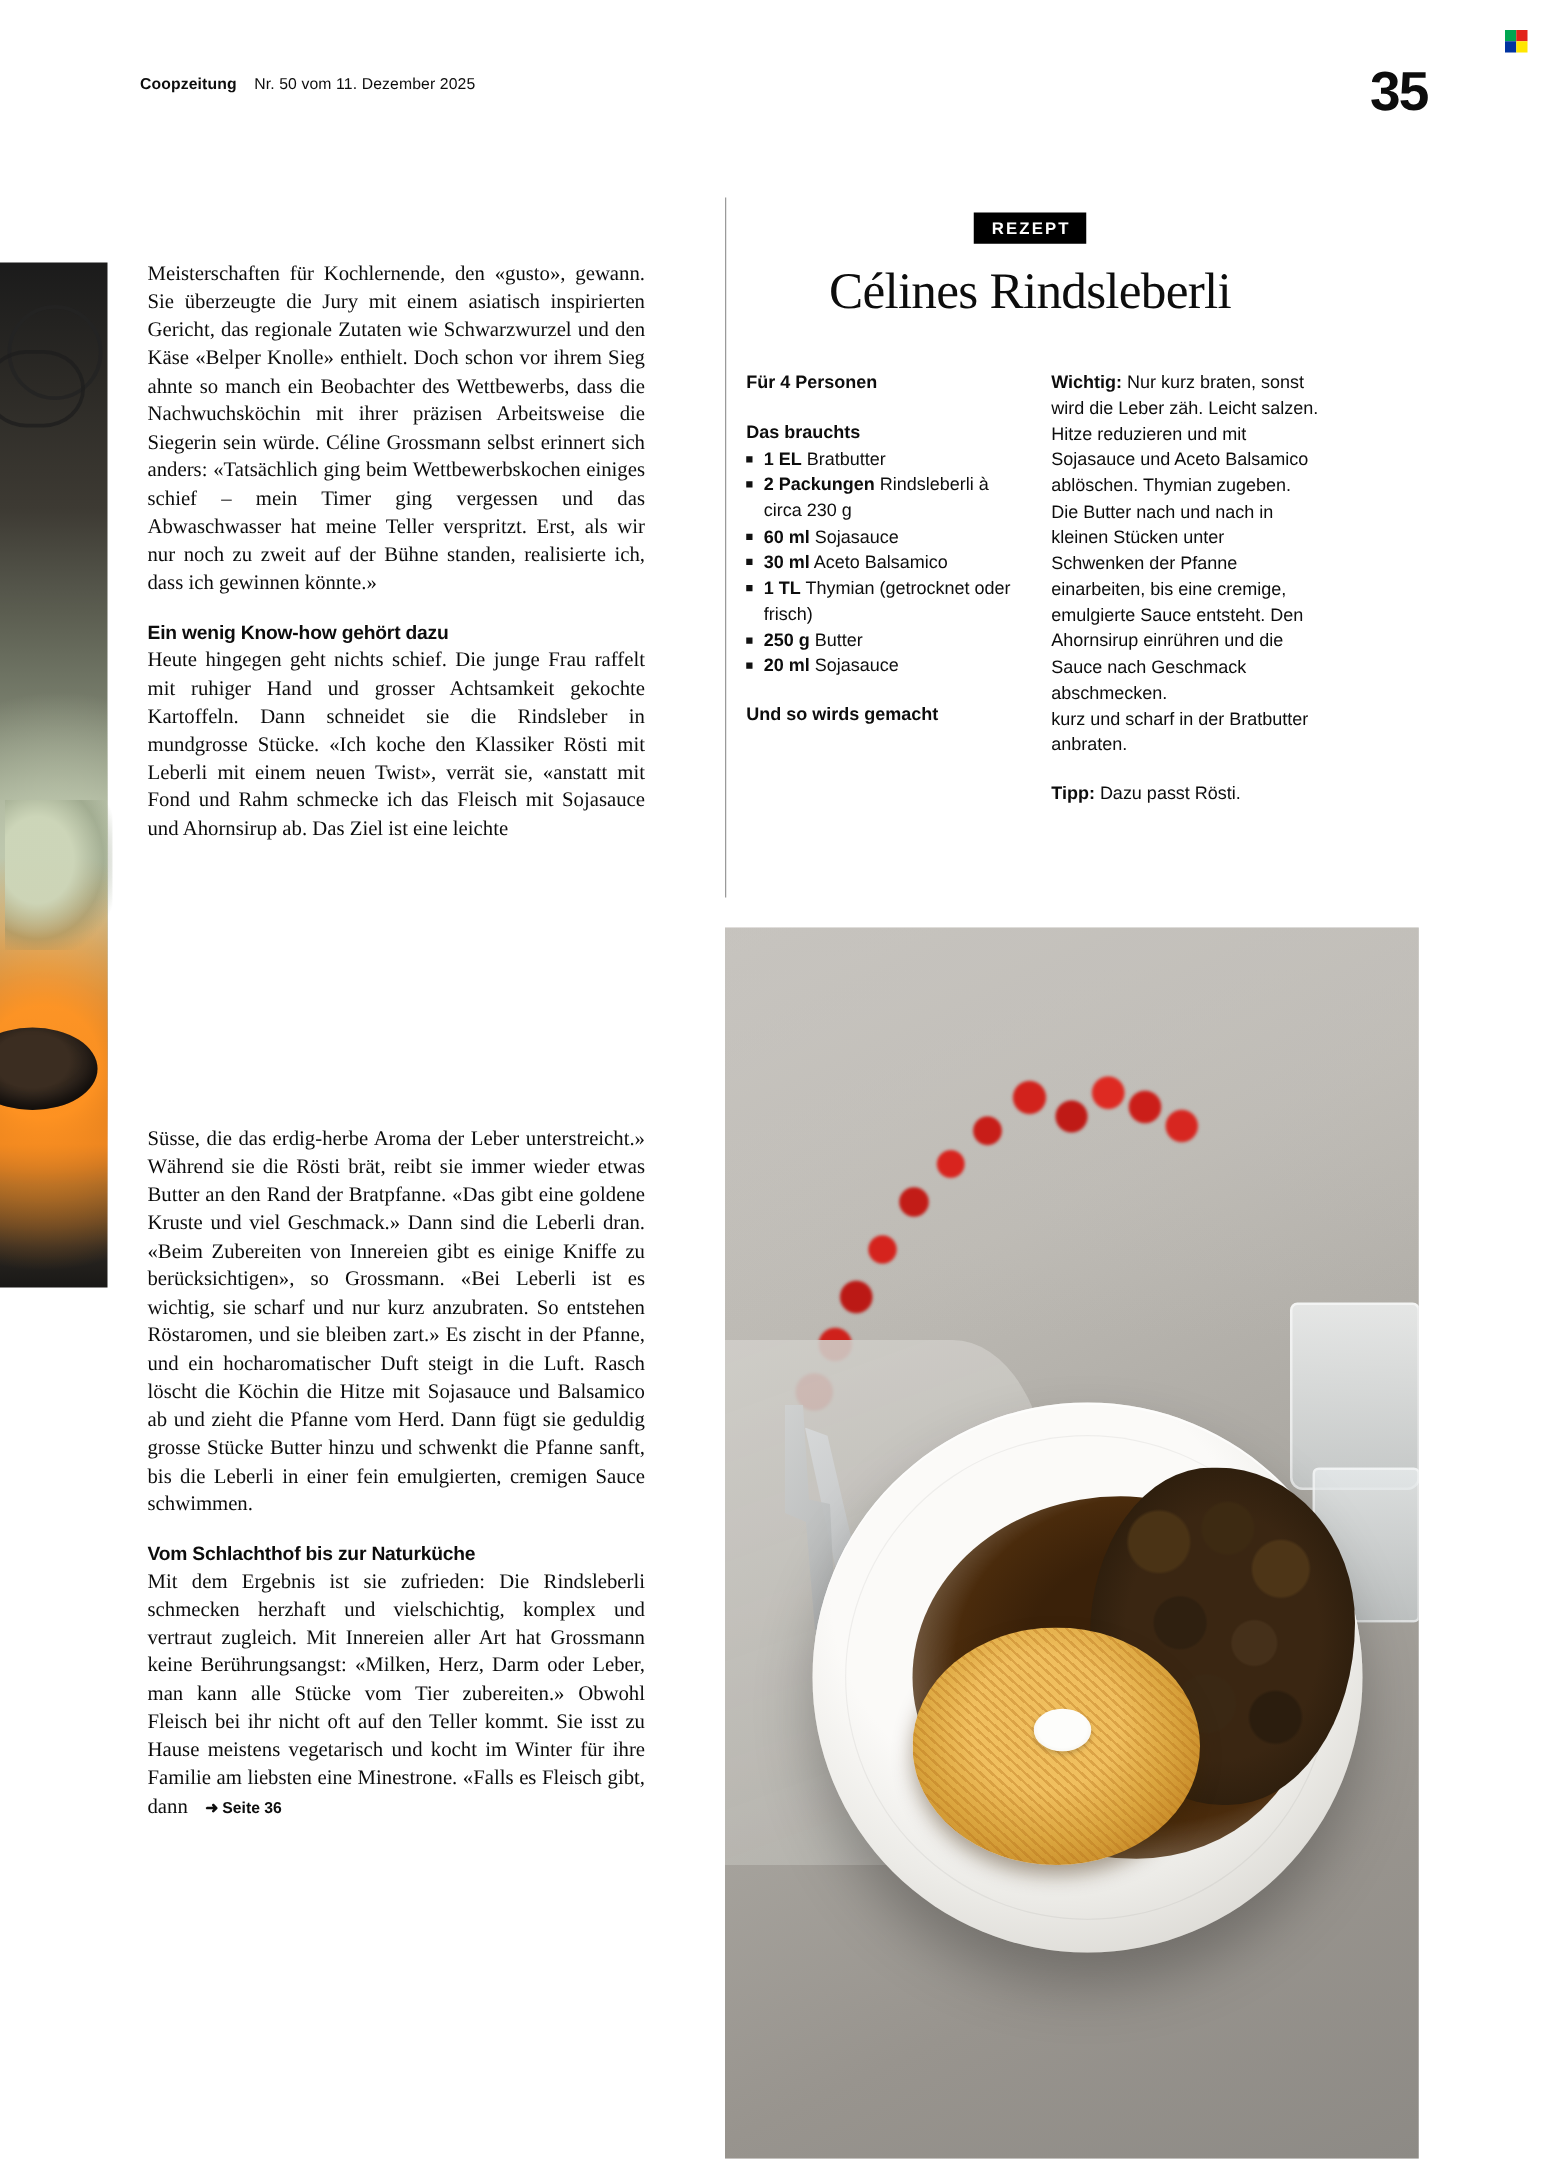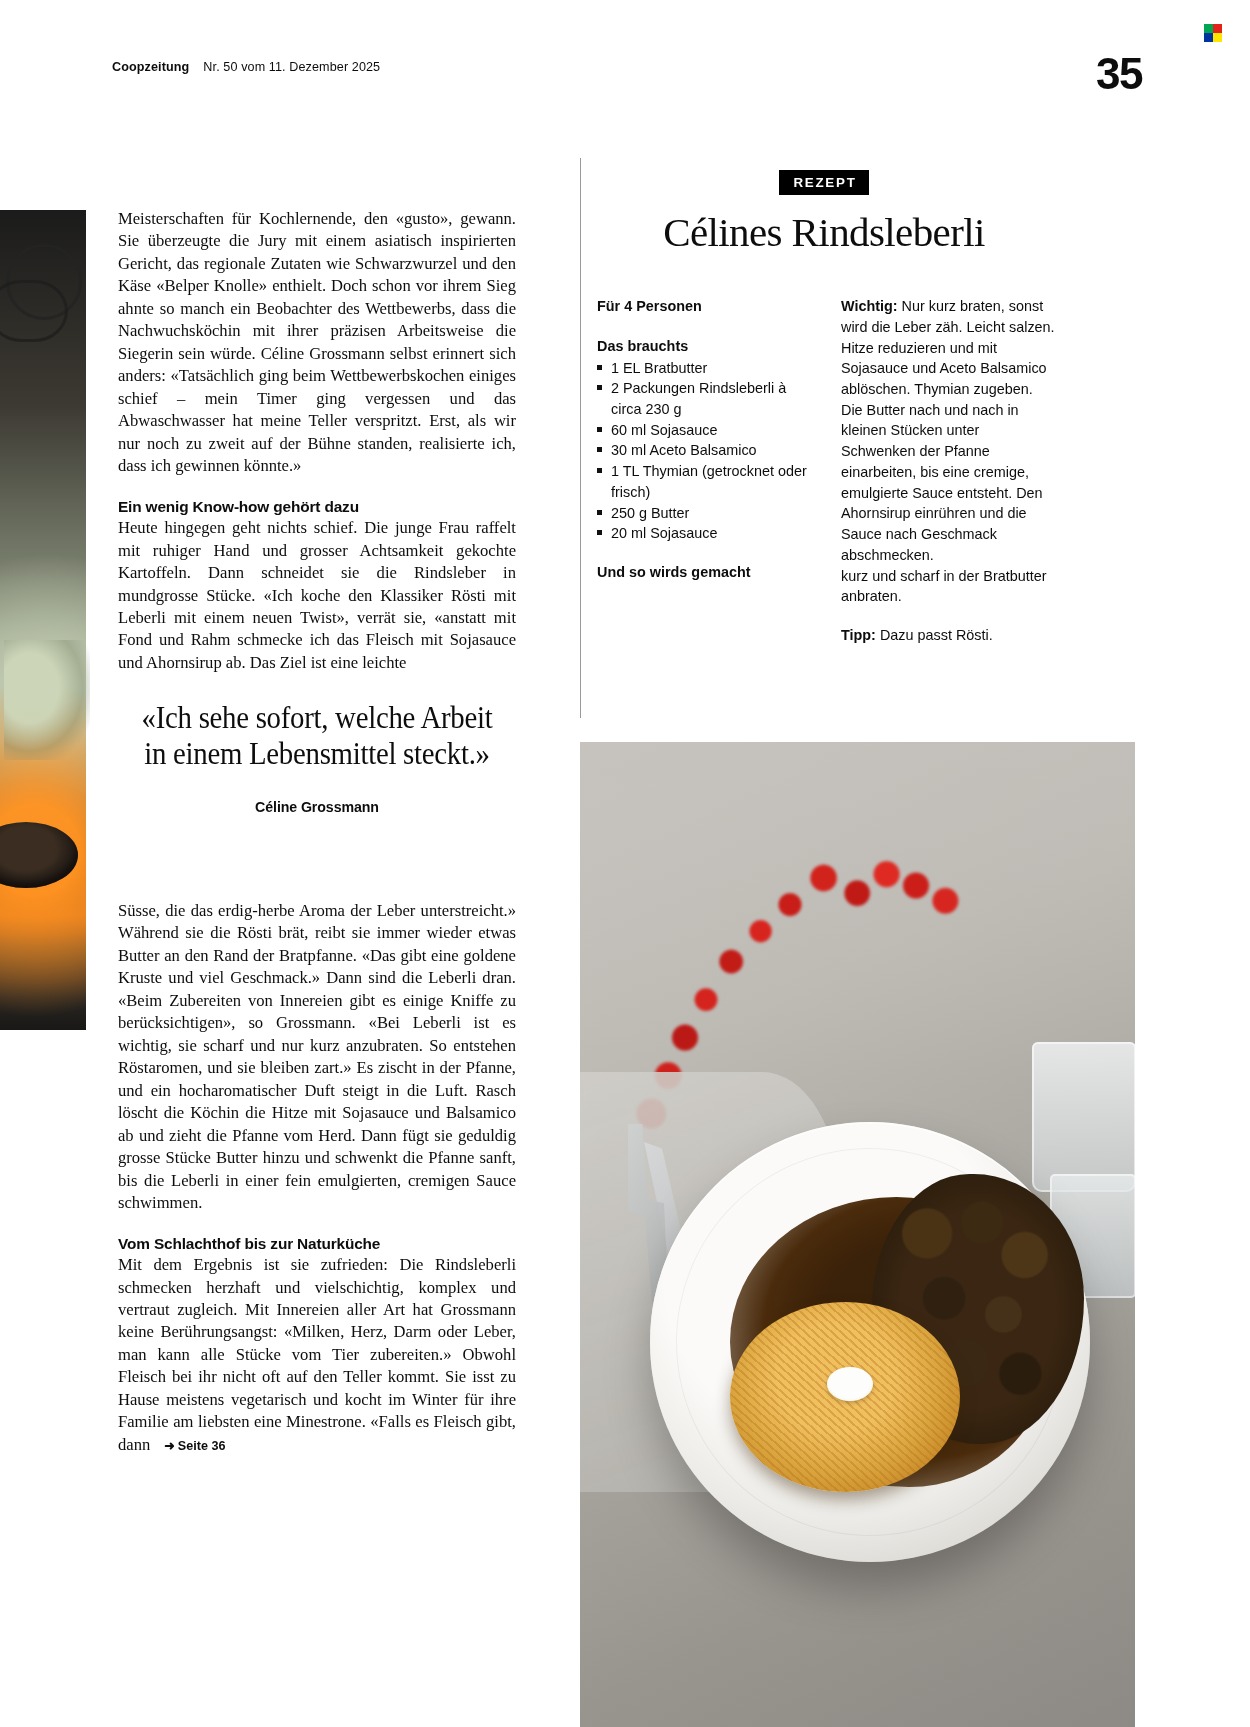--- a/index.html
+++ b/index.html
@@ -141,21 +141,21 @@
   .rc .gap{height:18px;}
   .ing{list-style:none;margin:0;padding:0;}
   .ing li{
     font-size:14.4px;line-height:1.44;
     position:relative;padding-left:14px;margin:0;
   }
   .ing li::before{
     content:"";position:absolute;left:0;top:7px;
     width:5px;height:5px;background:#111;
   }
-  .ing li b{font-weight:400;text-align:right;}
+  .ing li b{font-weight:700;text-align:right;}
 
   
   .food-photo{
     position:absolute;left:580px;top:742px;width:555px;height:985px;
     overflow:hidden;
     background:linear-gradient(155deg,#c9c6c1 0%,#bdbab4 28%,#a9a6a0 55%,#98948e 78%,#8d8a85 100%);
   }
   .fp-plate{
     position:absolute;left:70px;top:380px;width:440px;height:440px;
     border-radius:50%;
@@ -278,24 +278,20 @@
     <i style="background:#0033a0"></i>
     <i style="background:#ffe600"></i>
   </div>
 
   <div class="col-left">
     <p class="body-text">Meisterschaften für Kochlernende, den «gusto», gewann. Sie überzeugte die Jury mit einem asiatisch inspirierten Gericht, das regionale Zutaten wie Schwarzwurzel und den Käse «Belper Knolle» enthielt. Doch schon vor ihrem Sieg ahnte so manch ein Beobachter des Wettbewerbs, dass die Nachwuchsköchin mit ihrer präzisen Arbeitsweise die Siegerin sein würde. Céline Grossmann selbst erinnert sich anders: «Tatsächlich ging beim Wettbewerbskochen einiges schief – mein Timer ging vergessen und das Abwaschwasser hat meine Teller verspritzt. Erst, als wir nur noch zu zweit auf der Bühne standen, realisierte ich, dass ich gewinnen könnte.»</p>
     <div class="sub-head">Ein wenig Know-how gehört dazu</div>
     <p class="body-text">Heute hingegen geht nichts schief. Die junge Frau raffelt mit ruhiger Hand und grosser Achtsamkeit gekochte Kartoffeln. Dann schneidet sie die Rindsleber in mundgrosse Stücke. «Ich koche den Klassiker Rösti mit Leberli mit einem neuen Twist», verrät sie, «anstatt mit Fond und Rahm schmecke ich das Fleisch mit Sojasauce und Ahornsirup ab. Das Ziel ist eine leichte</p>
   </div>
 
-  <div class="pullquote">
-    <p class="pq-text">«Ich sehe sofort, welche Arbeit in einem Lebensmittel steckt.»</p>
-    <div class="pq-attr">Céline Grossmann</div>
-  </div>
 
   <div class="col-left-2">
     <p class="body-text">Süsse, die das erdig-herbe Aroma der Leber unterstreicht.» Während sie die Rösti brät, reibt sie immer wieder etwas Butter an den Rand der Bratpfanne. «Das gibt eine goldene Kruste und viel Geschmack.» Dann sind die Leberli dran. «Beim Zubereiten von Innereien gibt es einige Kniffe zu berücksichtigen», so Grossmann. «Bei Leberli ist es wichtig, sie scharf und nur kurz anzubraten. So entstehen Röstaromen, und sie bleiben zart.» Es zischt in der Pfanne, und ein hocharomatischer Duft steigt in die Luft. Rasch löscht die Köchin die Hitze mit Sojasauce und Balsamico ab und zieht die Pfanne vom Herd. Dann fügt sie geduldig grosse Stücke Butter hinzu und schwenkt die Pfanne sanft, bis die Leberli in einer fein emulgierten, cremigen Sauce schwimmen.</p>
     <div class="sub-head">Vom Schlachthof bis zur Naturküche</div>
     <p class="body-text"><span>Mit dem Ergebnis ist sie zufrieden: Die Rindsleberli schmecken herzhaft und vielschichtig, komplex und vertraut zugleich. Mit Innereien aller Art hat Grossmann keine Berührungsangst: «Milken, Herz, Darm oder Leber, man kann alle Stücke vom Tier zubereiten.» Obwohl Fleisch bei ihr nicht oft auf den Teller kommt. Sie isst zu Hause meistens vegetarisch und kocht im Winter für ihre Familie am liebsten eine Minestrone. «Falls es Fleisch gibt, dann</span><span style="display:inline-block;width:14px"></span><span class="jump"><span class="arrow">➜</span><span>Seite 36</span></span></p>
   </div>
 
   <div class="col-right">
     <div class="rezept-badge">REZEPT</div>
     <h1 class="recipe-title">Célines Rindsleberli</h1>

